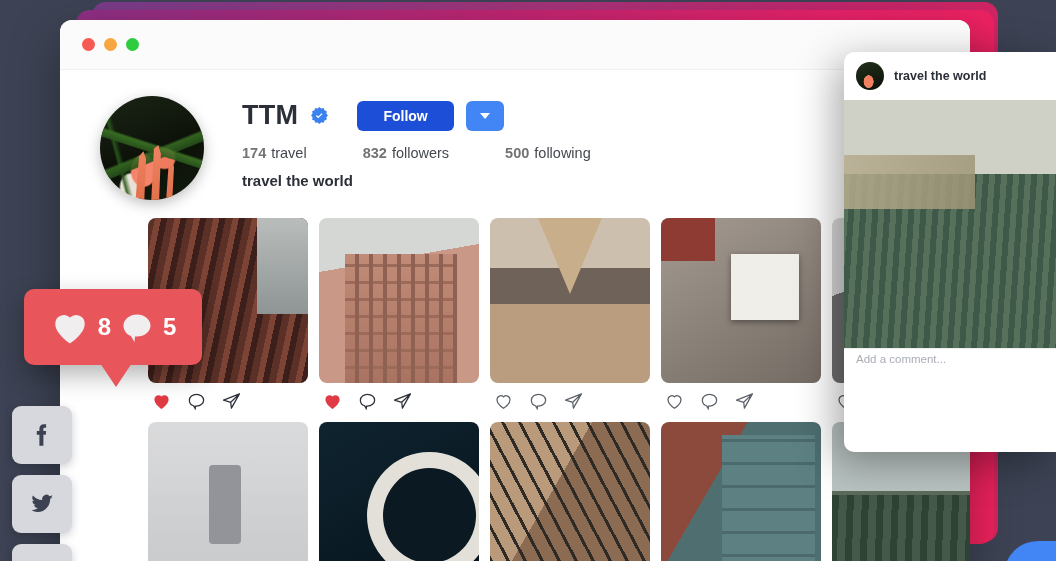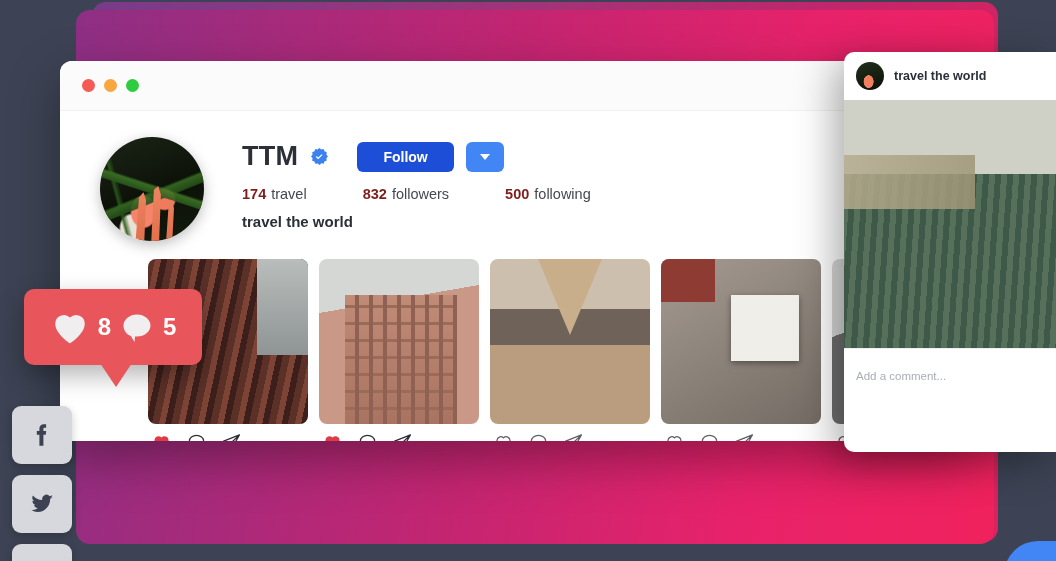--- a/index.html
+++ b/index.html
@@ -23,26 +23,25 @@
     opacity: .95;
   }
   #grad-front {
     left: 76px; top: 10px; width: 918px; height: 534px;
     background: linear-gradient(100deg, #8e2f84 0%, #c32571 45%, #e8226a 75%, #f0225d 100%);
   }
 
   
   #browser {
     position: absolute;
-    left: 60px; top: 20px; width: 910px; height: 380px;
+    left: 60px; top: 20px; width: 910px; height: 541px;
     background: #ffffff;
     border-radius: 12px 12px 0 0;
     overflow: hidden;
     box-shadow: 0 18px 50px rgba(0,0,0,.35);
-    margin-top: 41px;
   }
   #titlebar {
     height: 50px; background: #fbfbfc;
     display: flex; align-items: center; padding-left: 22px; gap: 9px;
     border-bottom: 1px solid #f0f0f2;
   }
   .dot { width: 13px; height: 13px; border-radius: 50%; }
   .dot.r { background: #f55a54; }
   .dot.y { background: #f7a640; }
   .dot.g { background: #2fcc3f; }
@@ -97,21 +96,21 @@
     width: 38px; height: 30px; cursor: pointer;
     display: flex; align-items: center; justify-content: center;
   }
   .caret-tri {
     width: 0; height: 0; border-left: 5px solid transparent;
     border-right: 5px solid transparent; border-top: 6px solid #fff;
   }
 
   #stats { display: flex; font-size: 14.5px; color: #44484f; margin-bottom: 11px; }
   #stats .stat { margin-right: 56px; white-space: nowrap; }
-  #stats .stat b { font-weight: bold; color: #7f1d1d; margin-right: 5px; }
+  #stats .stat b { font-weight: bold; color: #737373; margin-right: 5px; }
   #fullname { font-size: 15px; font-weight: bold; color: #2b2f38; margin-bottom: 8px; }
   #bio { font-size: 14.5px; color: #6a6e77; }
 
   
   #grid {
     display: grid;
     grid-template-columns: repeat(5, 160px);
     gap: 12px 11px;
     padding: 10px 0 0 88px;
   }
@@ -224,21 +223,21 @@
     background:linear-gradient(100deg,#b7ad90,#9d9576);opacity:.85;
   }
   #card-body { padding: 10px 12px 0 12px; flex: 1 1 auto; position: relative; }
   #card-actions { display: flex; align-items: center; gap: 14px; margin-bottom: 10px; }
   #dots { position: absolute; right: 14px; top: 6px; display: flex; gap: 6px; }
   .pdot { width: 5px; height: 5px; border-radius: 50%; background: #c9ccd1; }
   .pdot.on { background: #3b82f0; }
   #likes { font-size: 12px; font-weight: bold; color: #2f333b; margin-bottom: 6px; }
   #cdate { font-size: 10.5px; color: #9aa0a8; letter-spacing: .5px; }
   #card-foot {
-    border-top: 1px solid #eceef0; padding: 21px 12px;
+    border-top: 1px solid #eceef0; padding: 4px 12px;
     font-size: 11.5px; color: #a9aeb5;
   }
 
   
   #blue-corner {
     position: absolute; right: 0; bottom: 0; width: 70px; height: 34px;
     background: #4285f4; border-radius: 40px 0 0 0;
     transform: translate(18px, 14px);
   }
 </style>

